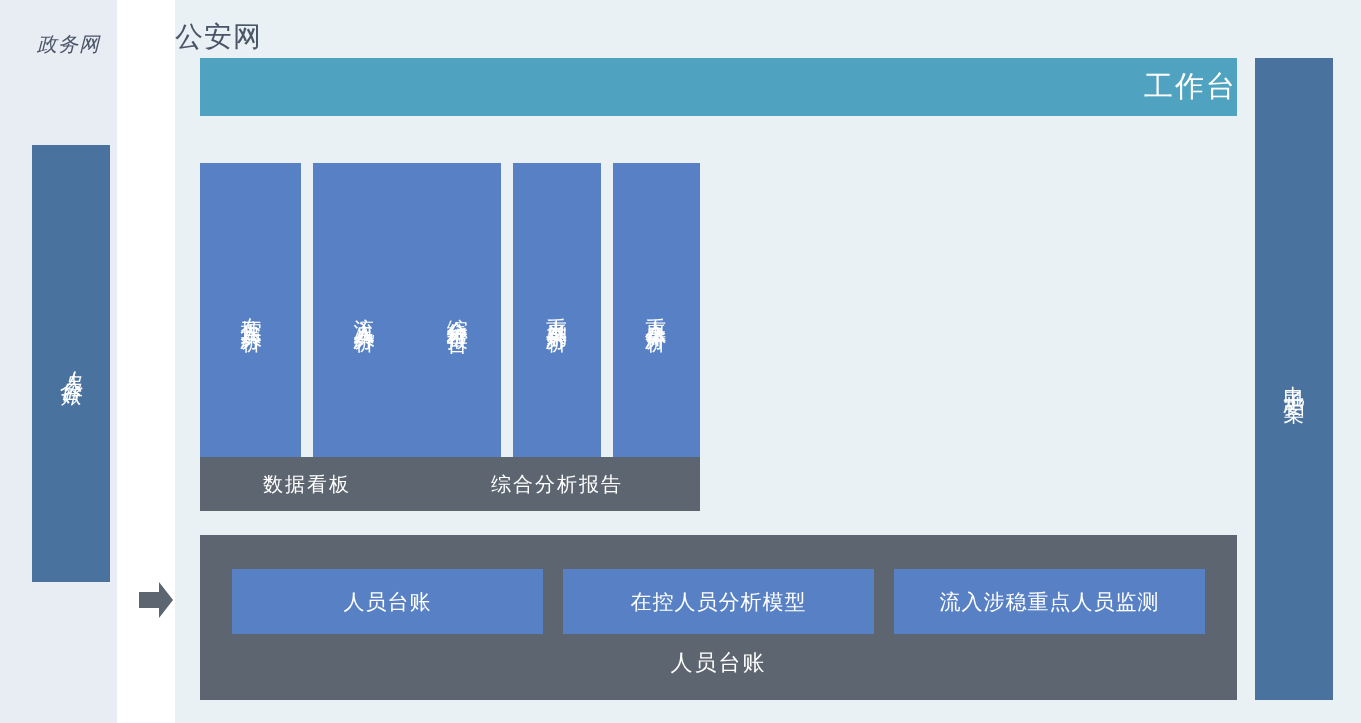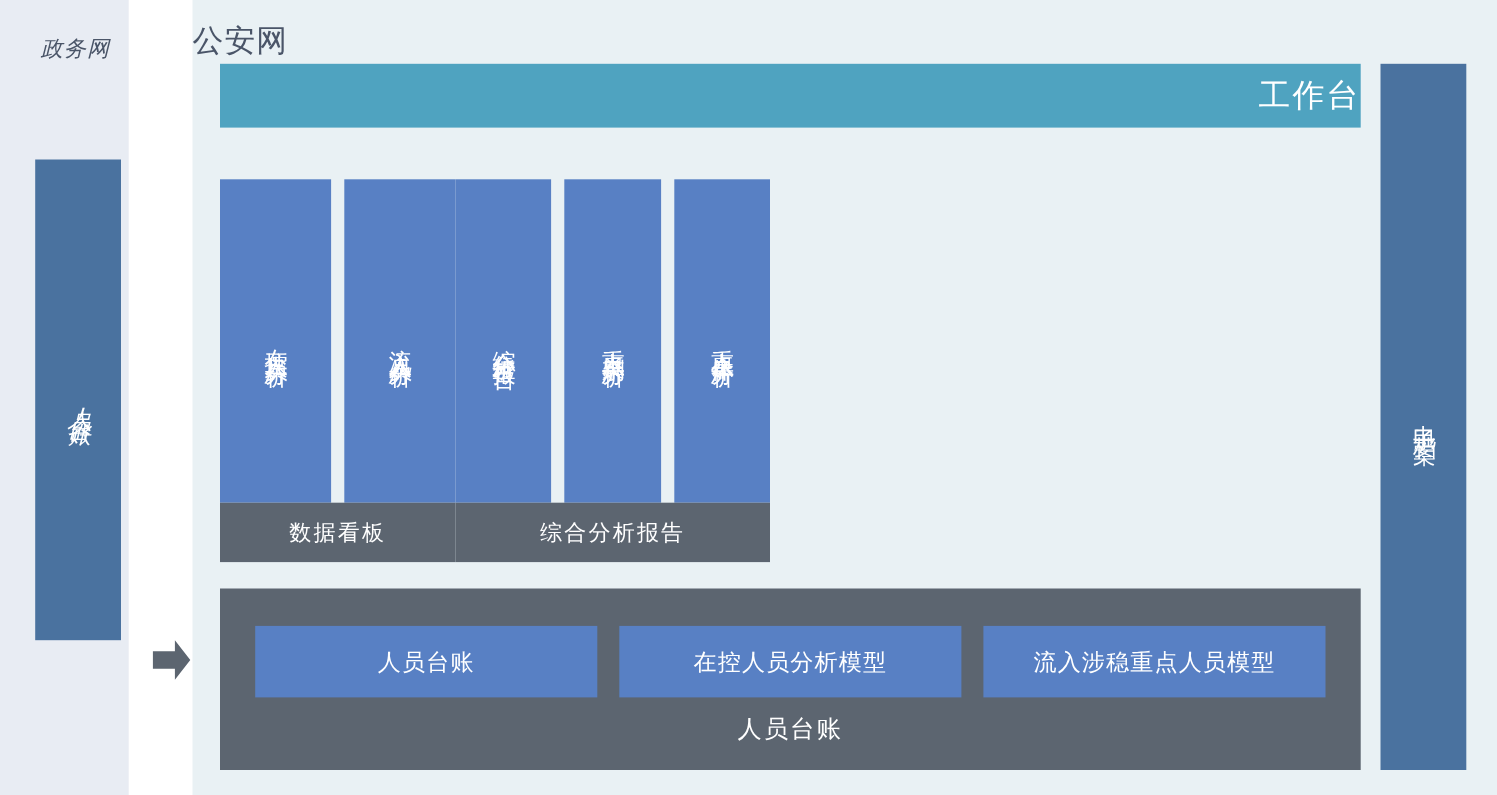--- a/index.html
+++ b/index.html
@@ -283,21 +283,21 @@
 
   <div id="ledger-panel">
     <div id="ledger-cards">
         <div class="ledger-card">
           <span>人员台账</span>
         </div>
         <div class="ledger-card">
           <span>在控人员分析模型</span>
         </div>
         <div class="ledger-card">
-          <span>流入涉稳重点人员模型</span>
+          <span>流入涉稳重点人员监测</span>
         </div>
       </div>
     <div id="ledger-footer-label">人员台账</div>
   </div>
 
   <div id="archive-bar">
     <span class="vtext">电子档案</span>
   </div>
 
 </div>

